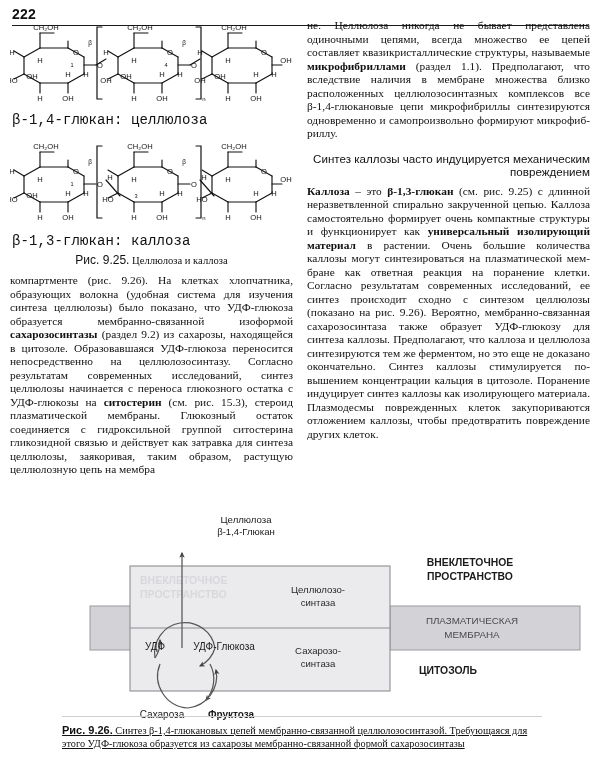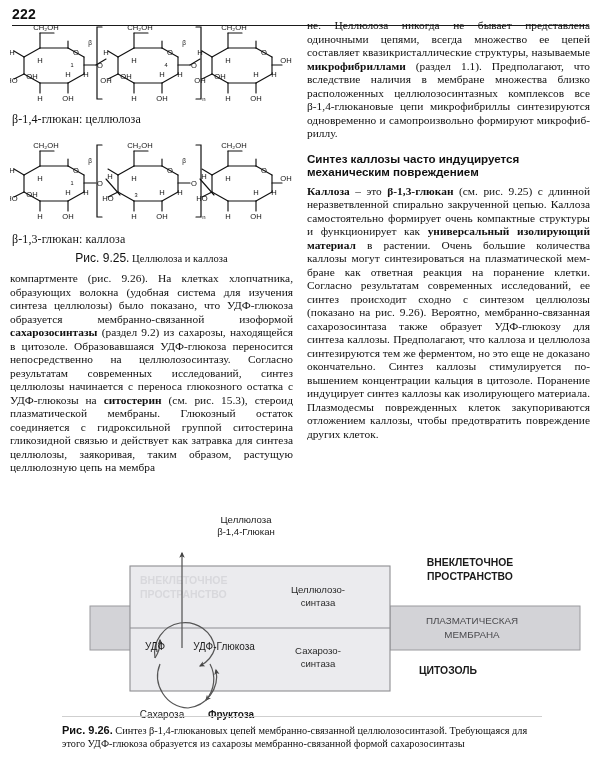--- a/index.html
+++ b/index.html
@@ -72,30 +72,30 @@
     text-align: justify;
     text-justify: inter-word;
     hyphens: manual;
   }
   b, strong { font-weight: bold; }
 
   h2.subhead {
     font-family: "Liberation Sans", sans-serif;
     font-size: 11.6px;
     line-height: 13.2px;
-    font-weight: bold;
+    font-weight: normal;
     margin: 11px 0 7px 0;
-    text-align: left;
+    text-align: right;
   }
 
   
   .struct-wrap { position: relative; }
   .struct-caption {
-    font-family: Liberation Serif, serif;
-    font-size: 12px;
+    font-family: Liberation Mono, monospace;
+    font-size: 14px;
     margin: 1px 0 0 2px;
     letter-spacing: 0.1px;
   }
   .fig-caption {
     font-size: 10.6px;
     line-height: 12.4px;
     text-align: center;
     margin: 5px 0 0 0;
   }
   .fig-caption .lbl {
@@ -115,20 +115,21 @@
   .diagram svg { display: block; }
 
   .fig26-caption {
     position: absolute;
     left: 62px;
     top: 724px;
     width: 480px;
     font-size: 10.3px;
     line-height: 12.6px;
     text-align: left;
+    text-decoration: underline;
   }
   .fig26-caption .lbl {
     font-family: "Liberation Sans", sans-serif;
     font-weight: bold;
     font-size: 11px;
   }
 
   .sep-line {
     position: absolute;
     left: 62px;

